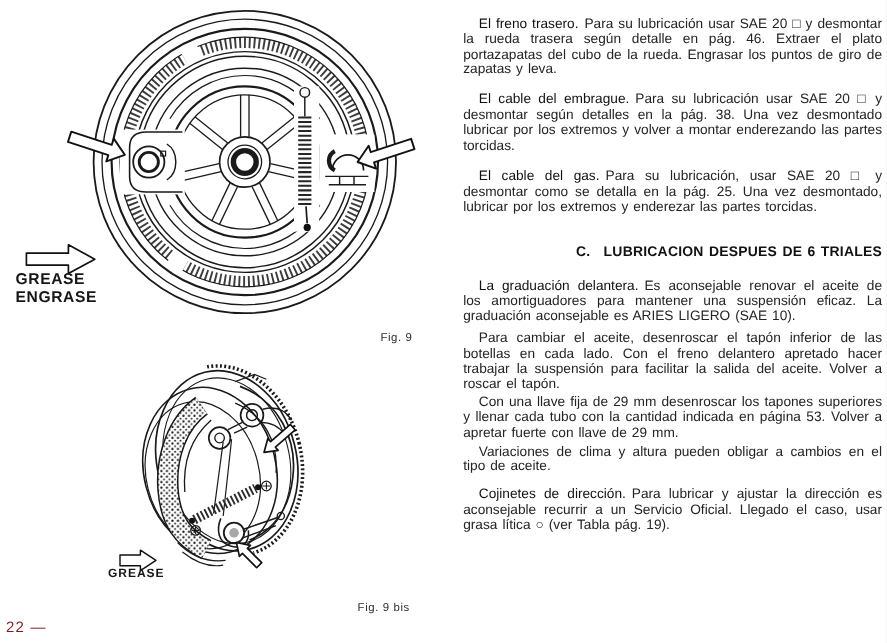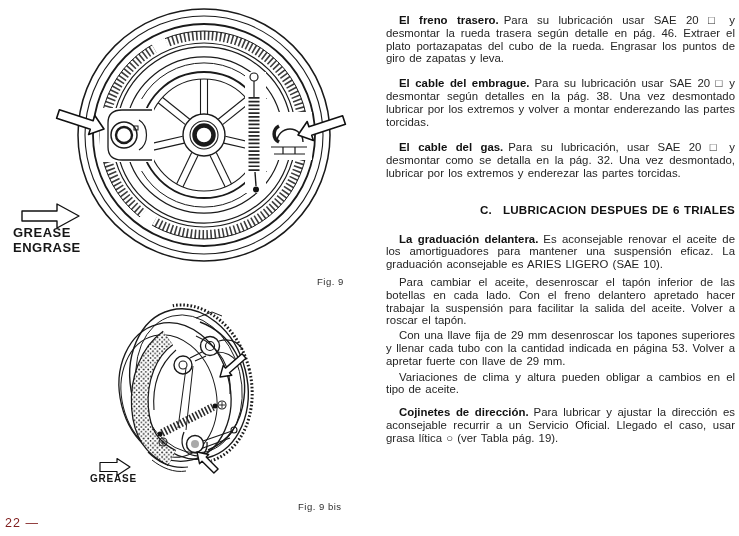--- a/index.html
+++ b/index.html
@@ -22,21 +22,21 @@
   .cap-9{left:317px;top:276px;}
   .cap-9bis{left:298px;top:501px;}
   .page-number{position:absolute;left:5px;top:516px;font-size:12.5px;color:#7f1d1d;letter-spacing:1px;}
   
   .text-col{
     position:absolute;left:386px;top:0;width:349px;
     font-size:11.4px;line-height:12.8px;text-align:justify;
     color:#242424;-webkit-hyphens:auto;hyphens:auto;
   }
   .para{margin:0;text-indent:13px;word-spacing:1px;}
-  .para .lead{font-weight:bold;color:#111;margin-right:5px;}
+  .para .lead{font-weight:normal;color:#111;margin-right:5px;}
   .p0{margin:14px 0 12px;}
   .p1{margin:0 0 13px;}
   .p2{margin:0;}
   .heading{
     margin:24px 0 16px;font-weight:bold;font-size:11.6px;color:#111;
     letter-spacing:.2px;text-align:right;text-indent:0;
   }
   .heading .h-num{margin-right:11px;}
   .p4{margin:0 0 5px;}
   .p5{margin:0 0 2px;}
@@ -195,21 +195,21 @@
   <div class="grease-label-2">GREASE</div>
   <div class="fig-caption cap-9bis">Fig. 9 bis</div>
   <div class="page-number">22 —</div>
 
   <div class="text-col">
 
     <p class="para p0"><span class="lead">El freno trasero.</span><span>Para su lubricación usar SAE 20 □ y desmontar la rueda trasera según detalle en pág. 46. Extraer el plato portazapatas del cubo de la rueda. Engrasar los puntos de giro de zapatas y leva.</span></p>
 
     <p class="para p1"><span class="lead">El cable del embrague.</span><span>Para su lubricación usar SAE 20 □ y desmontar según detalles en la pág. 38. Una vez desmontado lubricar por los extremos y volver a montar enderezando las partes torcidas.</span></p>
 
-    <p class="para p2"><span class="lead">El cable del gas.</span><span>Para su lubricación, usar SAE 20 □ y desmontar como se detalla en la pág. 32. Una vez desmontado, lubricar por los extremos y enderezar las partes torcidas.</span></p>
+    <p class="para p2"><span class="lead">El cable del gas.</span><span>Para su lubricación, usar SAE 20 □ y desmontar como se detalla en la pág. 25. Una vez desmontado, lubricar por los extremos y enderezar las partes torcidas.</span></p>
 
     <p class="para heading"><span class="h-num">C.</span><span>LUBRICACION DESPUES DE 6 TRIALES</span></p>
 
     <p class="para p4"><span class="lead">La graduación delantera.</span><span>Es aconsejable renovar el aceite de los amortiguadores para mantener una suspensión eficaz. La graduación aconsejable es ARIES LIGERO (SAE 10).</span></p>
 
     <p class="para p5"><span>Para cambiar el aceite, desenroscar el tapón inferior de las botellas en cada lado. Con el freno delantero apretado hacer trabajar la suspensión para facilitar la salida del aceite. Volver a roscar el tapón.</span></p>
 
     <p class="para p6"><span>Con una llave fija de 29 mm desenroscar los tapones superiores y llenar cada tubo con la cantidad indicada en página 53. Volver a apretar fuerte con llave de 29 mm.</span></p>
 
     <p class="para p7"><span>Variaciones de clima y altura pueden obligar a cambios en el tipo de aceite.</span></p>

